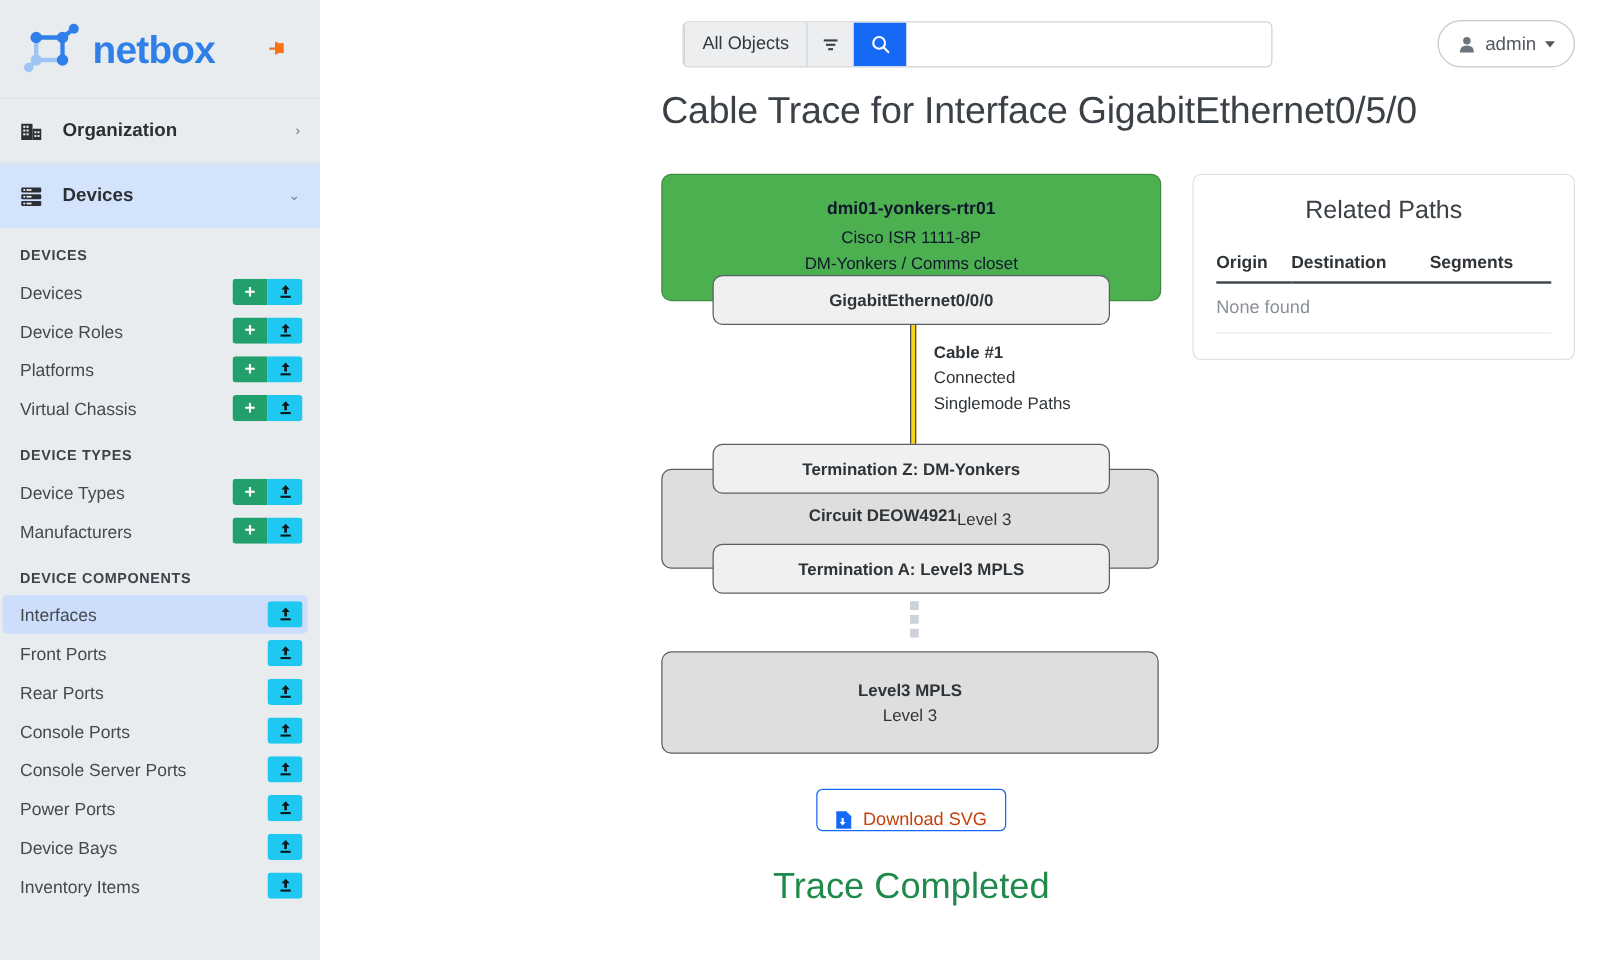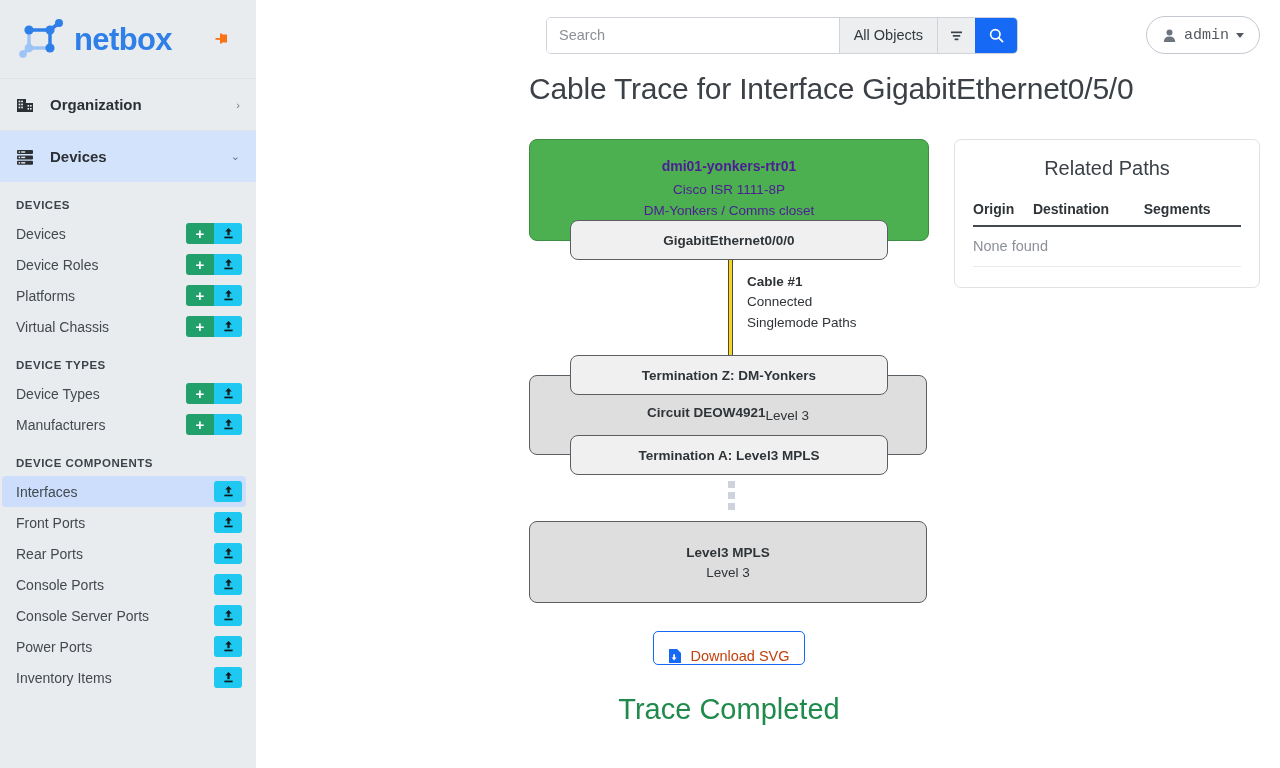--- a/index.html
+++ b/index.html
@@ -160,21 +160,20 @@
     margin-left: auto;
     display: flex; align-items: center; gap: 7px;
     height: 38px;
     padding: 0 15px;
     border: 1px solid #c3c9cf;
     border-radius: 19px;
     background: #fff;
     font-size: 15px;
     color: #54595f;
     cursor: pointer;
-    font-family: Liberation Mono, monospace;
   }
   .caret { width: 0; height: 0; border-left: 4.5px solid transparent; border-right: 4.5px solid transparent; border-top: 5.5px solid #54595f; }
 
   .page-title {
     font-size: 30px;
     font-weight: 400;
     color: #3b4147;
     padding: 2px 0 0 273px;
     letter-spacing: -0.2px;
   }
@@ -186,21 +185,21 @@
 
   .node {
     border-radius: 8px;
     border: 1px solid #5a5f63;
     text-align: center;
     display: flex; flex-direction: column; align-items: center; justify-content: center;
   }
   .node-device {
     height: 102px;
     background: #4caf50;
-    color: #4c1d95;
+    color: #0f172a;
     border-color: #3f8c43;
   }
   .node-device .n-title { font-size: 14px; font-weight: 700; margin-bottom: 6px; }
   .node-device .n-sub { font-size: 13.5px; line-height: 1.52; font-weight: 400; }
 
   .term-box {
     width: 318px;
     height: 40px;
     background: #f0f0f0;
     border: 1px solid #5a5f63;
@@ -549,40 +548,51 @@
               <span class="mini-btn imp">
                 <svg width="13" height="13" viewBox="0 0 13 13">
                   <rect x="5.4" y="3.2" width="2.2" height="5" fill="#0d1a1f"></rect>
                   <path d="M3.2 4.6 L6.5 0.9 L9.8 4.6 Z" fill="#0d1a1f"></path>
                   <rect x="2.4" y="9.6" width="8.2" height="1.7" fill="#0d1a1f"></rect>
                 </svg>
               </span>
             </span>
           </div>
           <div class="sub-item">
+            <span class="sub-label">Device Bays</span>
+            <span class="btn-pair">
+              <span class="mini-btn imp">
+                <svg width="13" height="13" viewBox="0 0 13 13">
+                  <rect x="5.4" y="3.2" width="2.2" height="5" fill="#0d1a1f"></rect>
+                  <path d="M3.2 4.6 L6.5 0.9 L9.8 4.6 Z" fill="#0d1a1f"></path>
+                  <rect x="2.4" y="9.6" width="8.2" height="1.7" fill="#0d1a1f"></rect>
+                </svg>
+              </span>
+            </span>
+          </div>
+          <div class="sub-item">
             <span class="sub-label">Inventory Items</span>
             <span class="btn-pair">
               <span class="mini-btn imp">
                 <svg width="13" height="13" viewBox="0 0 13 13">
                   <rect x="5.4" y="3.2" width="2.2" height="5" fill="#0d1a1f"></rect>
                   <path d="M3.2 4.6 L6.5 0.9 L9.8 4.6 Z" fill="#0d1a1f"></path>
                   <rect x="2.4" y="9.6" width="8.2" height="1.7" fill="#0d1a1f"></rect>
                 </svg>
               </span>
             </span>
           </div>
         </div>
       </div>
   </aside>
 
   <div class="main">
 
     <div class="topbar">
       <div class="search-wrap">
-        <input class="search-input" type="text" placeholder="Search" style="">
         <div class="obj-select">
           <span>All Objects</span>
         </div>
         <div class="filter-btn">
           <svg width="17" height="17" viewBox="0 0 17 17">
             <rect x="3" y="4.5" width="11" height="1.7" fill="#3b4147"></rect>
             <rect x="4.8" y="8" width="7.4" height="1.7" fill="#3b4147"></rect>
             <rect x="6.6" y="11.5" width="3.8" height="1.7" fill="#3b4147"></rect>
           </svg>
         </div>

